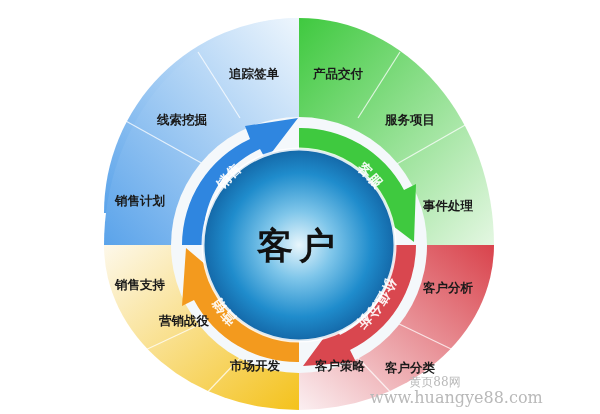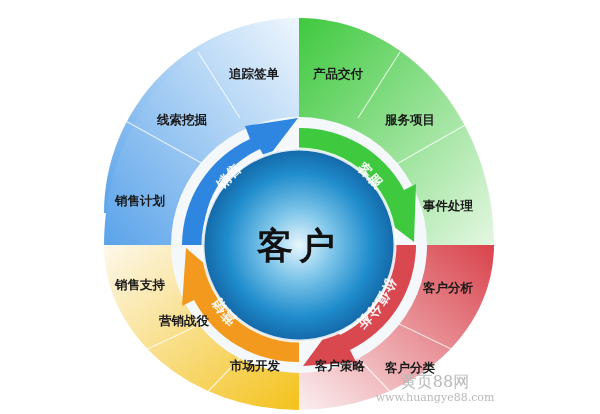--- a/index.html
+++ b/index.html
@@ -2,22 +2,22 @@
 <html><head>
 <meta charset="utf-8">
 <style>
   html, body { margin: 0; padding: 0; background: #ffffff; }
   body { width: 600px; height: 414px; position: relative; overflow: hidden; font-family: "DejaVu Sans", sans-serif; }
   #wheel { position: absolute; left: 0; top: 0; width: 600px; height: 414px; }
   .seg-label { font-family: "DejaVu Sans", sans-serif; font-size: 12.5px; font-weight: bold; fill: #1a1a1a; }
   .arc-label { font-family: "DejaVu Sans", sans-serif; font-size: 14px; font-weight: bold; fill: #ffffff; opacity: 0.92; }
   .center-label { font-family: "DejaVu Sans", sans-serif; font-size: 36px; font-weight: bold; fill: #111111; letter-spacing: 6px; }
   .watermark { position: absolute; left: 370px; top: 374px; width: 130px; text-align: center; color: #b9b9b9; font-family: "DejaVu Serif", serif; line-height: 16px; }
-  .watermark .wm1 { font-size: 16px; }
-  .watermark .wm2 { font-size: 11px; }
+  .watermark .wm1 { font-size: 12px; }
+  .watermark .wm2 { font-size: 16px; }
 </style>
 </head>
 <body>
 
 <svg id="wheel" viewBox="0 0 600 414" xmlns="http://www.w3.org/2000/svg">
   <defs>
 
     <linearGradient id="gBlue" x1="0" y1="1" x2="1" y2="0">
       <stop offset="0" stop-color="#5aa3ea"></stop>
       <stop offset="1" stop-color="#eef6fd"></stop>

